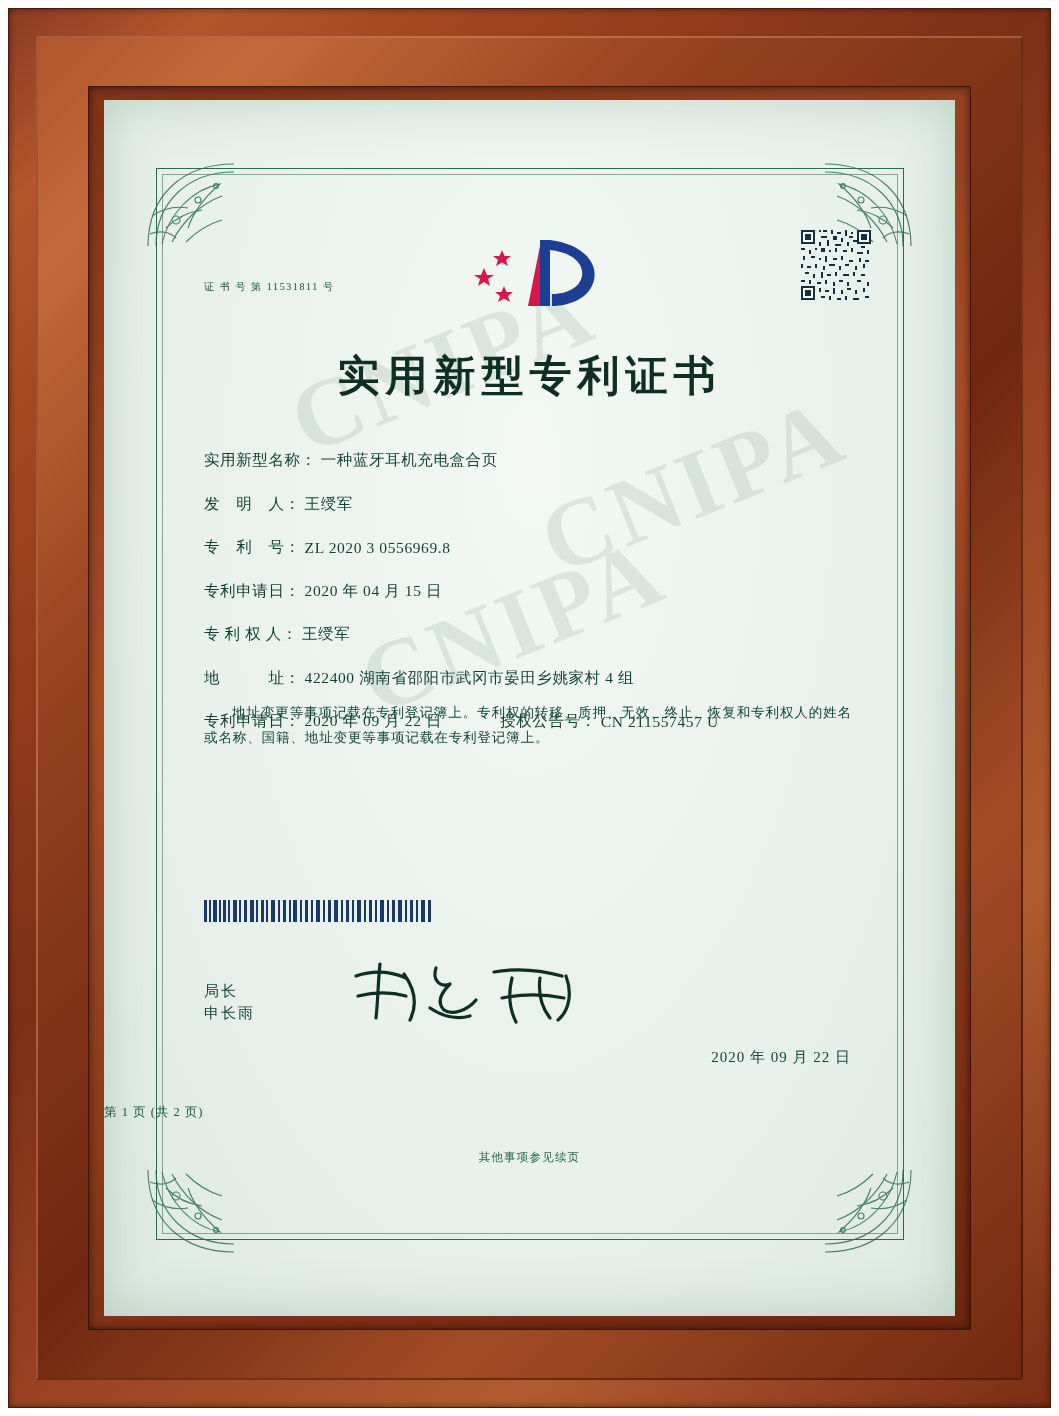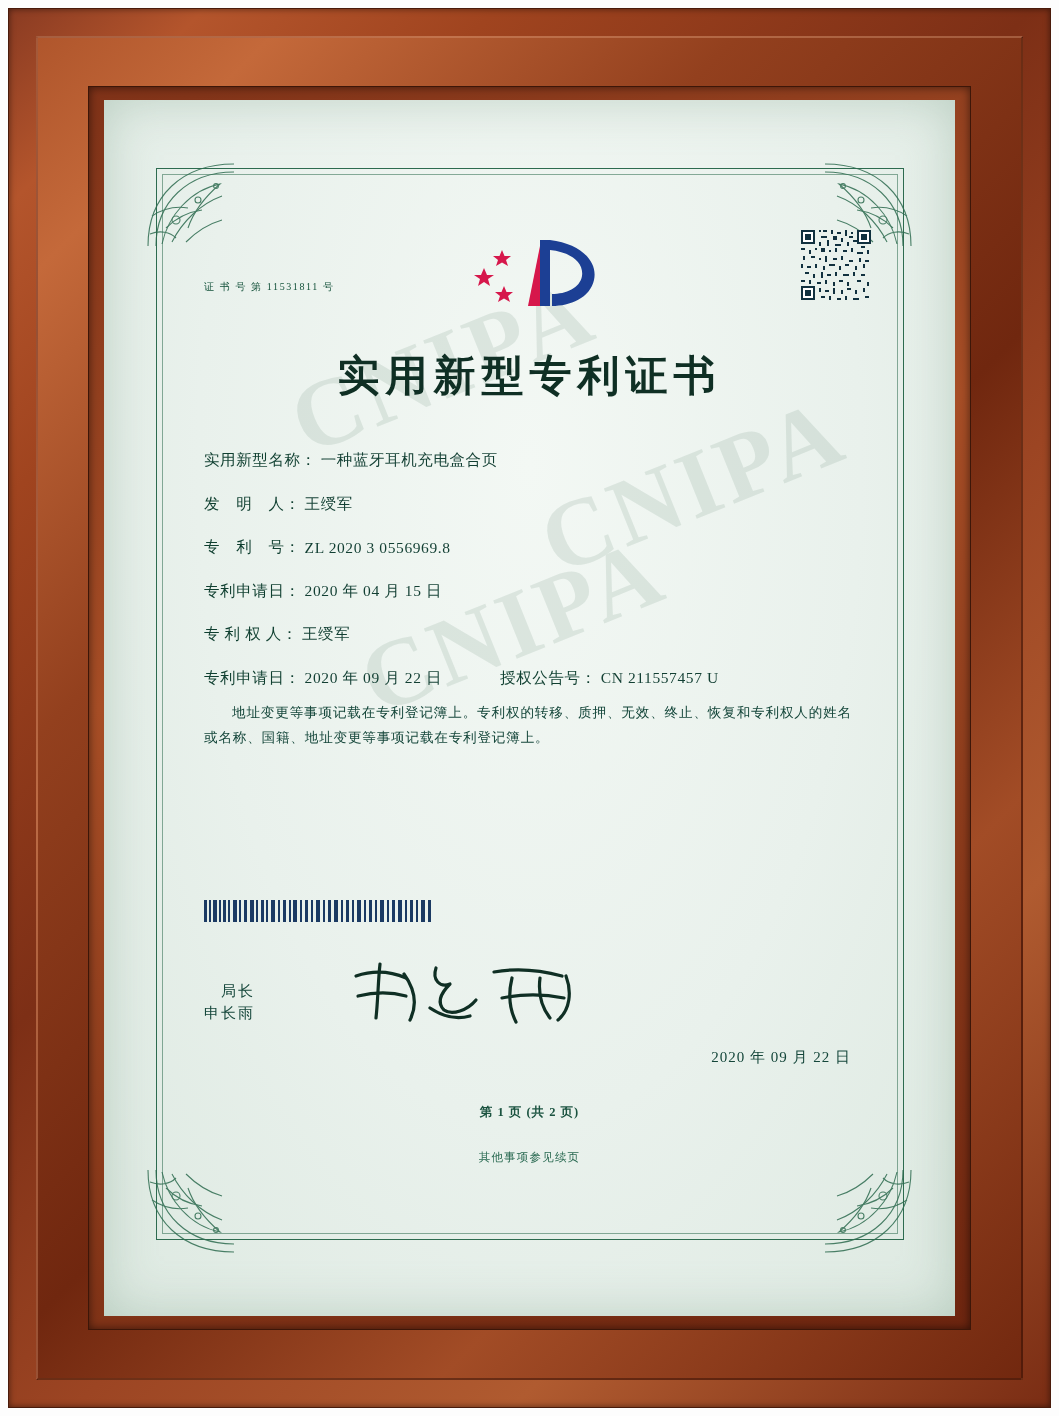--- a/index.html
+++ b/index.html
@@ -221,21 +221,20 @@
   
   .sig-block {
     position: absolute;
     left: 100px;
     top: 880px;
     color: #14463a;
     font-size: 15px;
     letter-spacing: 2px;
     line-height: 22px;
     font-family: "Liberation Serif", serif;
-    text-align: right;
   }
   .signature {
     position: absolute;
     left: 240px;
     top: 858px;
     width: 250px;
     height: 70px;
   }
   .issue-date {
     position: absolute;
@@ -244,25 +243,24 @@
     font-size: 15px;
     letter-spacing: 1px;
     color: #14463a;
     font-family: "Liberation Serif", serif;
   }
 
   .page-no {
     position: absolute;
     left: 0; right: 0;
     top: 1004px;
-    text-align: center;
+    text-align: left;
     font-size: 12.5px;
     color: #1b5340;
     letter-spacing: 1px;
-    font-weight: bold;
   }
   .footnote {
     position: absolute;
     left: 0; right: 0;
     top: 1050px;
     text-align: center;
     font-size: 11.5px;
     color: #2a6a52;
     letter-spacing: 1.2px;
   }
@@ -484,20 +482,24 @@
         <span class="field-value">ZL 2020 3 0556969.8</span>
       </div>
       <div class="field-row">
         <span class="field-label">专利申请日：</span>
         <span class="field-value">2020 年 04 月 15 日</span>
       </div>
       <div class="field-row">
         <span class="field-label">专 利 权 人：</span>
         <span class="field-value">王绶军</span>
       </div>
+      <div class="field-row">
+        <span class="field-label">地　　　址：</span>
+        <span class="field-value">422400 湖南省邵阳市武冈市晏田乡姚家村 4 组</span>
+      </div>
       <div class="field-row two-col">
         <span class="field-label">专利申请日：</span>
         <span class="field-value">2020 年 09 月 22 日</span>
         <span class="field-label second">授权公告号：</span>
         <span class="field-value">CN 211557457 U</span>
       </div>
     </div>
 
     <div class="paragraphs">
       <p>地址变更等事项记载在专利登记簿上。专利权的转移、质押、无效、终止、恢复和专利权人的姓名或名称、国籍、地址变更等事项记载在专利登记簿上。</p>

